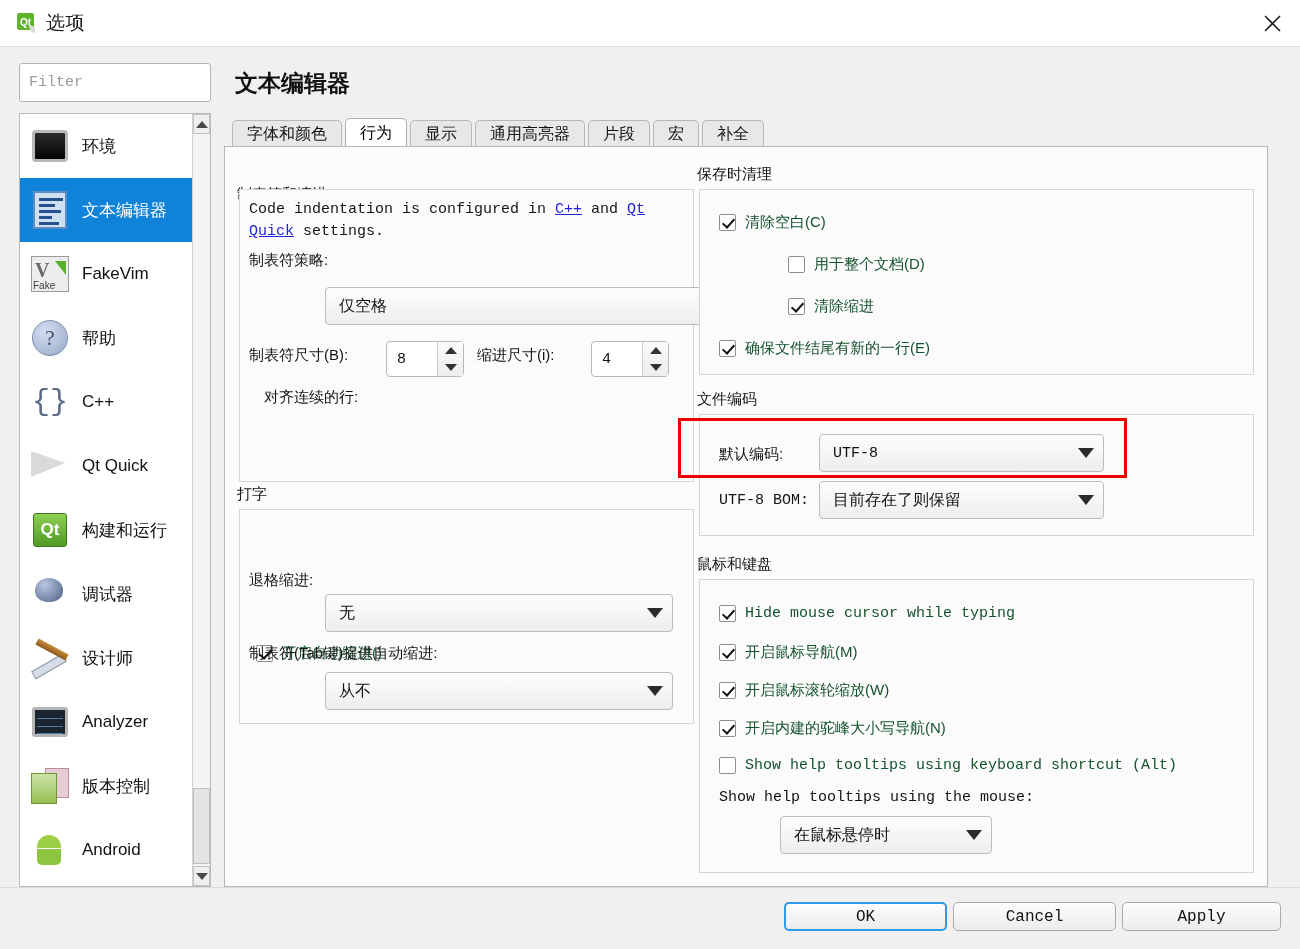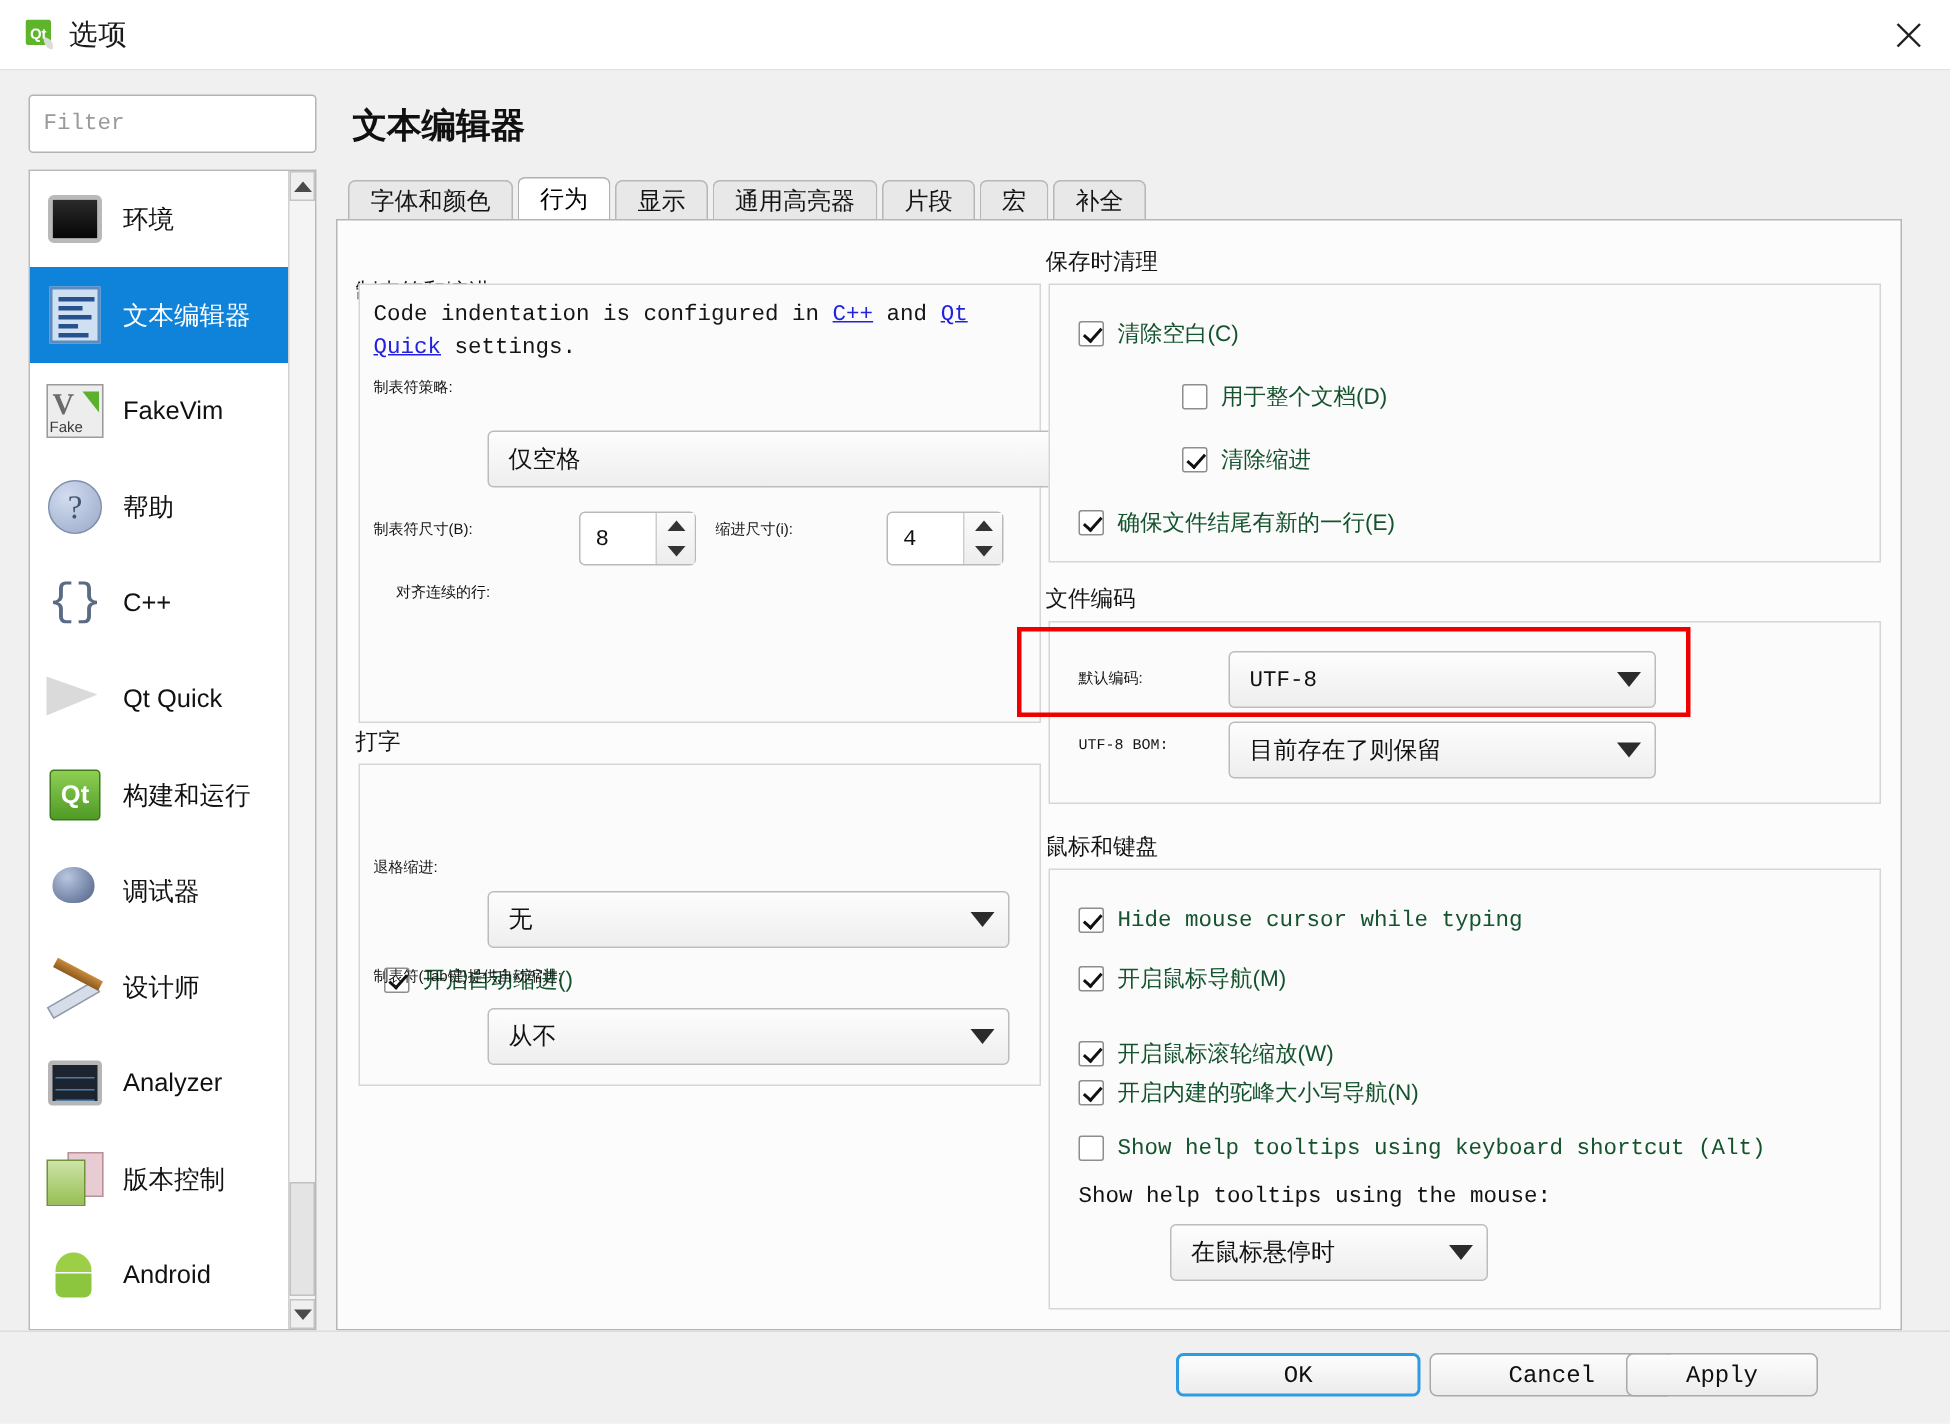--- a/index.html
+++ b/index.html
@@ -118,21 +118,21 @@
   }
 
   .group-title {
     position:absolute; font-size:15px; color:#141414; white-space:nowrap;
   }
   .group-box {
     position:absolute; background:#fbfbfb;
     border:1px solid #d6d6d6;
   }
 
-  .fld-label { position:absolute; font-size:10px; color:#141414; white-space:nowrap; }
+  .fld-label { position:absolute; font-size:15px; color:#141414; white-space:nowrap; }
   .fld-label-mono { font-family:"Liberation Mono", monospace; }
 
   
   .combo {
     position:absolute; height:38px;
     background:linear-gradient(#fdfdfd,#eeeeee);
     border:1px solid #bcbcbc; border-radius:4px;
     display:flex; align-items:center; cursor:pointer;
   }
   .combo .val {
@@ -551,21 +551,21 @@
     <div class="group-box" style="left:474px; top:432px; width:555px; height:294px;"></div>
 
     <div class="cb-row" style="left:494px; top:458px;">
       <span class="cb checked"></span>
       <span class="cb-lbl mono">Hide mouse cursor while typing</span>
     </div>
     <div class="cb-row" style="left:494px; top:496px;">
       <span class="cb checked"></span>
       <span class="cb-lbl">开启鼠标导航(M)</span>
     </div>
-    <div class="cb-row" style="left:494px; top:546px;">
+    <div class="cb-row" style="left:494px; top:534px;">
       <span class="cb checked"></span>
       <span class="cb-lbl">开启鼠标滚轮缩放(W)</span>
     </div>
     <div class="cb-row" style="left:494px; top:572px;">
       <span class="cb checked"></span>
       <span class="cb-lbl">开启内建的驼峰大小写导航(N)</span>
     </div>
     <div class="cb-row" style="left:494px; top:610px;">
       <span class="cb"></span>
       <span class="cb-lbl mono">Show help tooltips using keyboard shortcut (Alt)</span>
@@ -578,15 +578,15 @@
         </div>
     </div>
 
   </div>
 
   <div id="annotation"></div>
 
   <div id="footer"></div>
   <div class="btn primary" style="left:784px; width:163px;">OK</div>
   <div class="btn" style="left:953px; width:163px;">Cancel</div>
-  <div class="btn" style="left:1084px; width:128px;">Apply</div>
+  <div class="btn" style="left:1122px; width:159px;">Apply</div>
 
 </div>
 
 </body></html>

